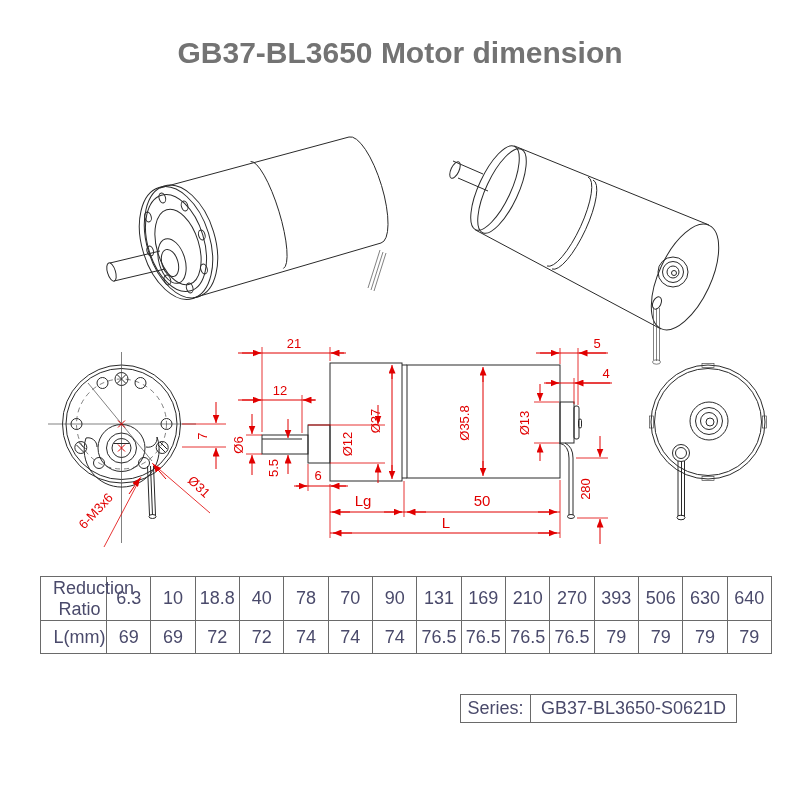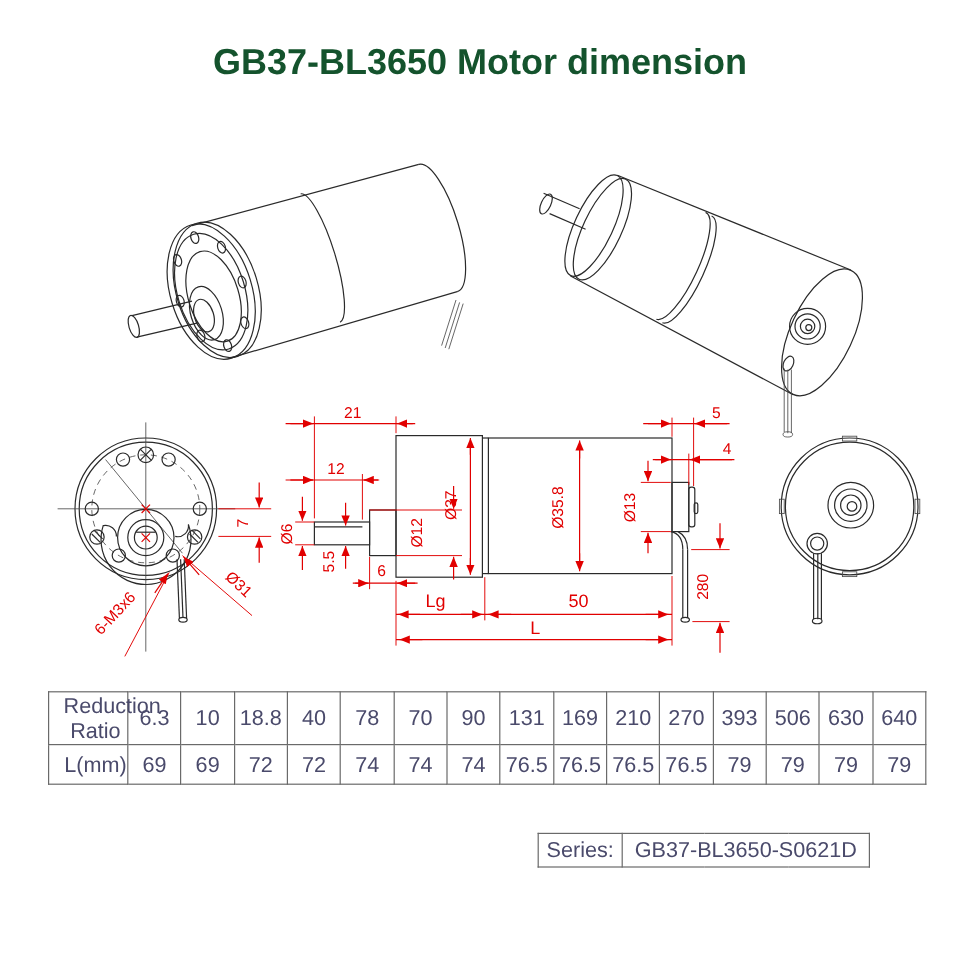--- a/index.html
+++ b/index.html
@@ -15,29 +15,29 @@
   .blkthin{stroke:#4a4a4a;fill:none;stroke-width:0.7;}
   .red{stroke:#e10000;fill:none;stroke-width:1;}
   .redthin{stroke:#e10000;fill:none;stroke-width:0.8;}
   
   table{border-collapse:collapse;table-layout:fixed;}
   td{border:1px solid #6a6a6a;text-align:center;vertical-align:middle;
      font-size:18px;color:#4a4a6b;padding:1px 0;}
   #ratio-table{position:absolute;left:40px;top:576px;width:732px;}
   #ratio-table td{height:30px;}
   #ratio-table td.rt-label{font-size:18px;line-height:1.15;padding-left:12px;}
-  #info-table{position:absolute;left:448px;top:694px;width:276px;}
+  #info-table{position:absolute;left:460px;top:694px;width:276px;}
   #info-table td{height:25px;}
 </style>
 </head>
 <body>
 
 <div id="page">
 
-  <div id="title" style="color: #14532d;">GB37-BL3650 Motor dimension</div>
+  <div id="title" style="color: #737373;">GB37-BL3650 Motor dimension</div>
 
   <svg id="drawing" width="800" height="800" viewBox="0 0 800 800">
     <defs>
       <marker id="ar" markerWidth="9" markerHeight="7" refX="8.5" refY="3.5" orient="auto" markerUnits="userSpaceOnUse">
         <path d="M0,0 L8.5,3.5 L0,7 Z" fill="#e10000"></path>
       </marker>
     </defs>
 
     <g class="blk">
       <ellipse cx="181" cy="241.5" rx="34" ry="58" transform="rotate(-17 181 241.5)"></ellipse>

